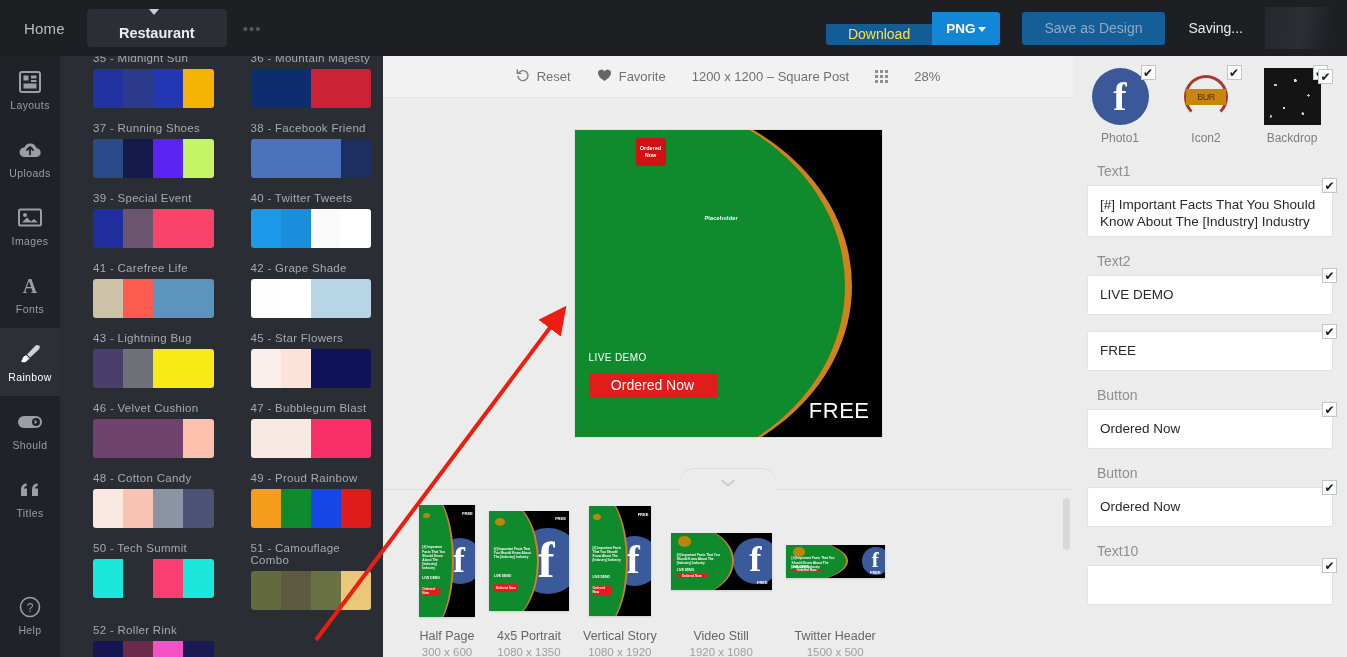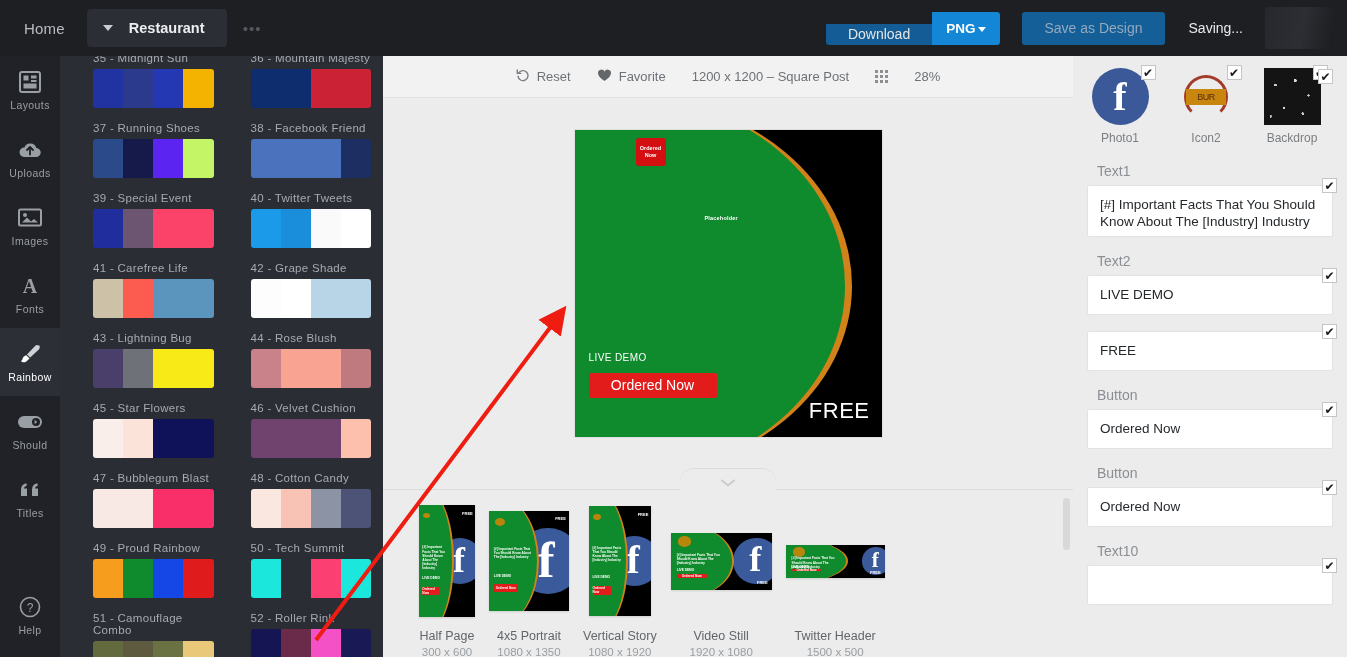--- a/index.html
+++ b/index.html
@@ -17,36 +17,36 @@
     background: #1d1f23;
     display: flex; align-items: center;
   }
   .home-link {
     color: #b9bcc2; font-size: 15px; margin-left: 14px; padding: 6px 10px;
     letter-spacing: .2px;
   }
   .proj-pill {
     margin-left: 12px; height: 38px; min-width: 140px;
     background: #2b2e34; border-radius: 4px;
-    display: flex; align-items: center; gap: 10px; padding: 0 16px;
+    display: flex; align-items: center; gap: 10px; padding: 0 16px; flex-direction: column;
   }
   .proj-caret {
     width: 0; height: 0; border-left: 5px solid transparent;
     border-right: 5px solid transparent; border-top: 6px solid #c9ccd2;
     margin-right: 6px;
   }
   .proj-name { color: #eceef1; font-size: 14.5px; font-weight: 700; }
   .dots { margin-left: 16px; color: #53575e; font-size: 15px; letter-spacing: 1px; }
   .topbar-right {
     margin-left: auto; display: flex; align-items: center; gap: 0;
     padding-right: 14px;
   }
   .dl-group { display: flex; height: 33px; border-radius: 3px; overflow: hidden; }
   .btn-download {
-    background: #135c96; color: #e5e5e5; font-size: 14px;
+    background: #135c96; color: #fde047; font-size: 14px;
     padding: 0 22px; display: flex; align-items: center; margin-top: 12px;
   }
   .btn-png {
     background: #1386d6; color: #ffffff; font-size: 13.5px; font-weight: 700;
     padding: 0 14px; display: flex; align-items: center; gap: 3px;
   }
   .png-caret {
     width: 0; height: 0; border-left: 4px solid transparent;
     border-right: 4px solid transparent; border-top: 5px solid #fff;
     margin-top: 2px;
@@ -449,29 +449,20 @@
             <i style="background: rgb(184, 213, 232);"></i>
           </div>
         </div>
         <div class="pal-cell">
           <div class="pal-name">43 - Lightning Bug</div>
           <div class="pal-swatch">
             <i style="background: rgb(74, 63, 107);"></i>
             <i style="background: rgb(111, 113, 121);"></i>
             <i style="background: rgb(247, 234, 23);"></i>
             <i style="background: rgb(247, 234, 23);"></i>
-          </div>
-        </div>
-        <div class="pal-cell">
-          <div class="pal-name">44 - Rose Blush</div>
-          <div class="pal-swatch">
-            <i style="background: rgb(201, 130, 137);"></i>
-            <i style="background: rgb(249, 163, 147);"></i>
-            <i style="background: rgb(249, 163, 147);"></i>
-            <i style="background: rgb(191, 122, 127);"></i>
           </div>
         </div>
         <div class="pal-cell">
           <div class="pal-name">45 - Star Flowers</div>
           <div class="pal-swatch">
             <i style="background: rgb(250, 238, 234);"></i>
             <i style="background: rgb(251, 227, 218);"></i>
             <i style="background: rgb(15, 17, 89);"></i>
             <i style="background: rgb(15, 17, 89);"></i>
           </div>

